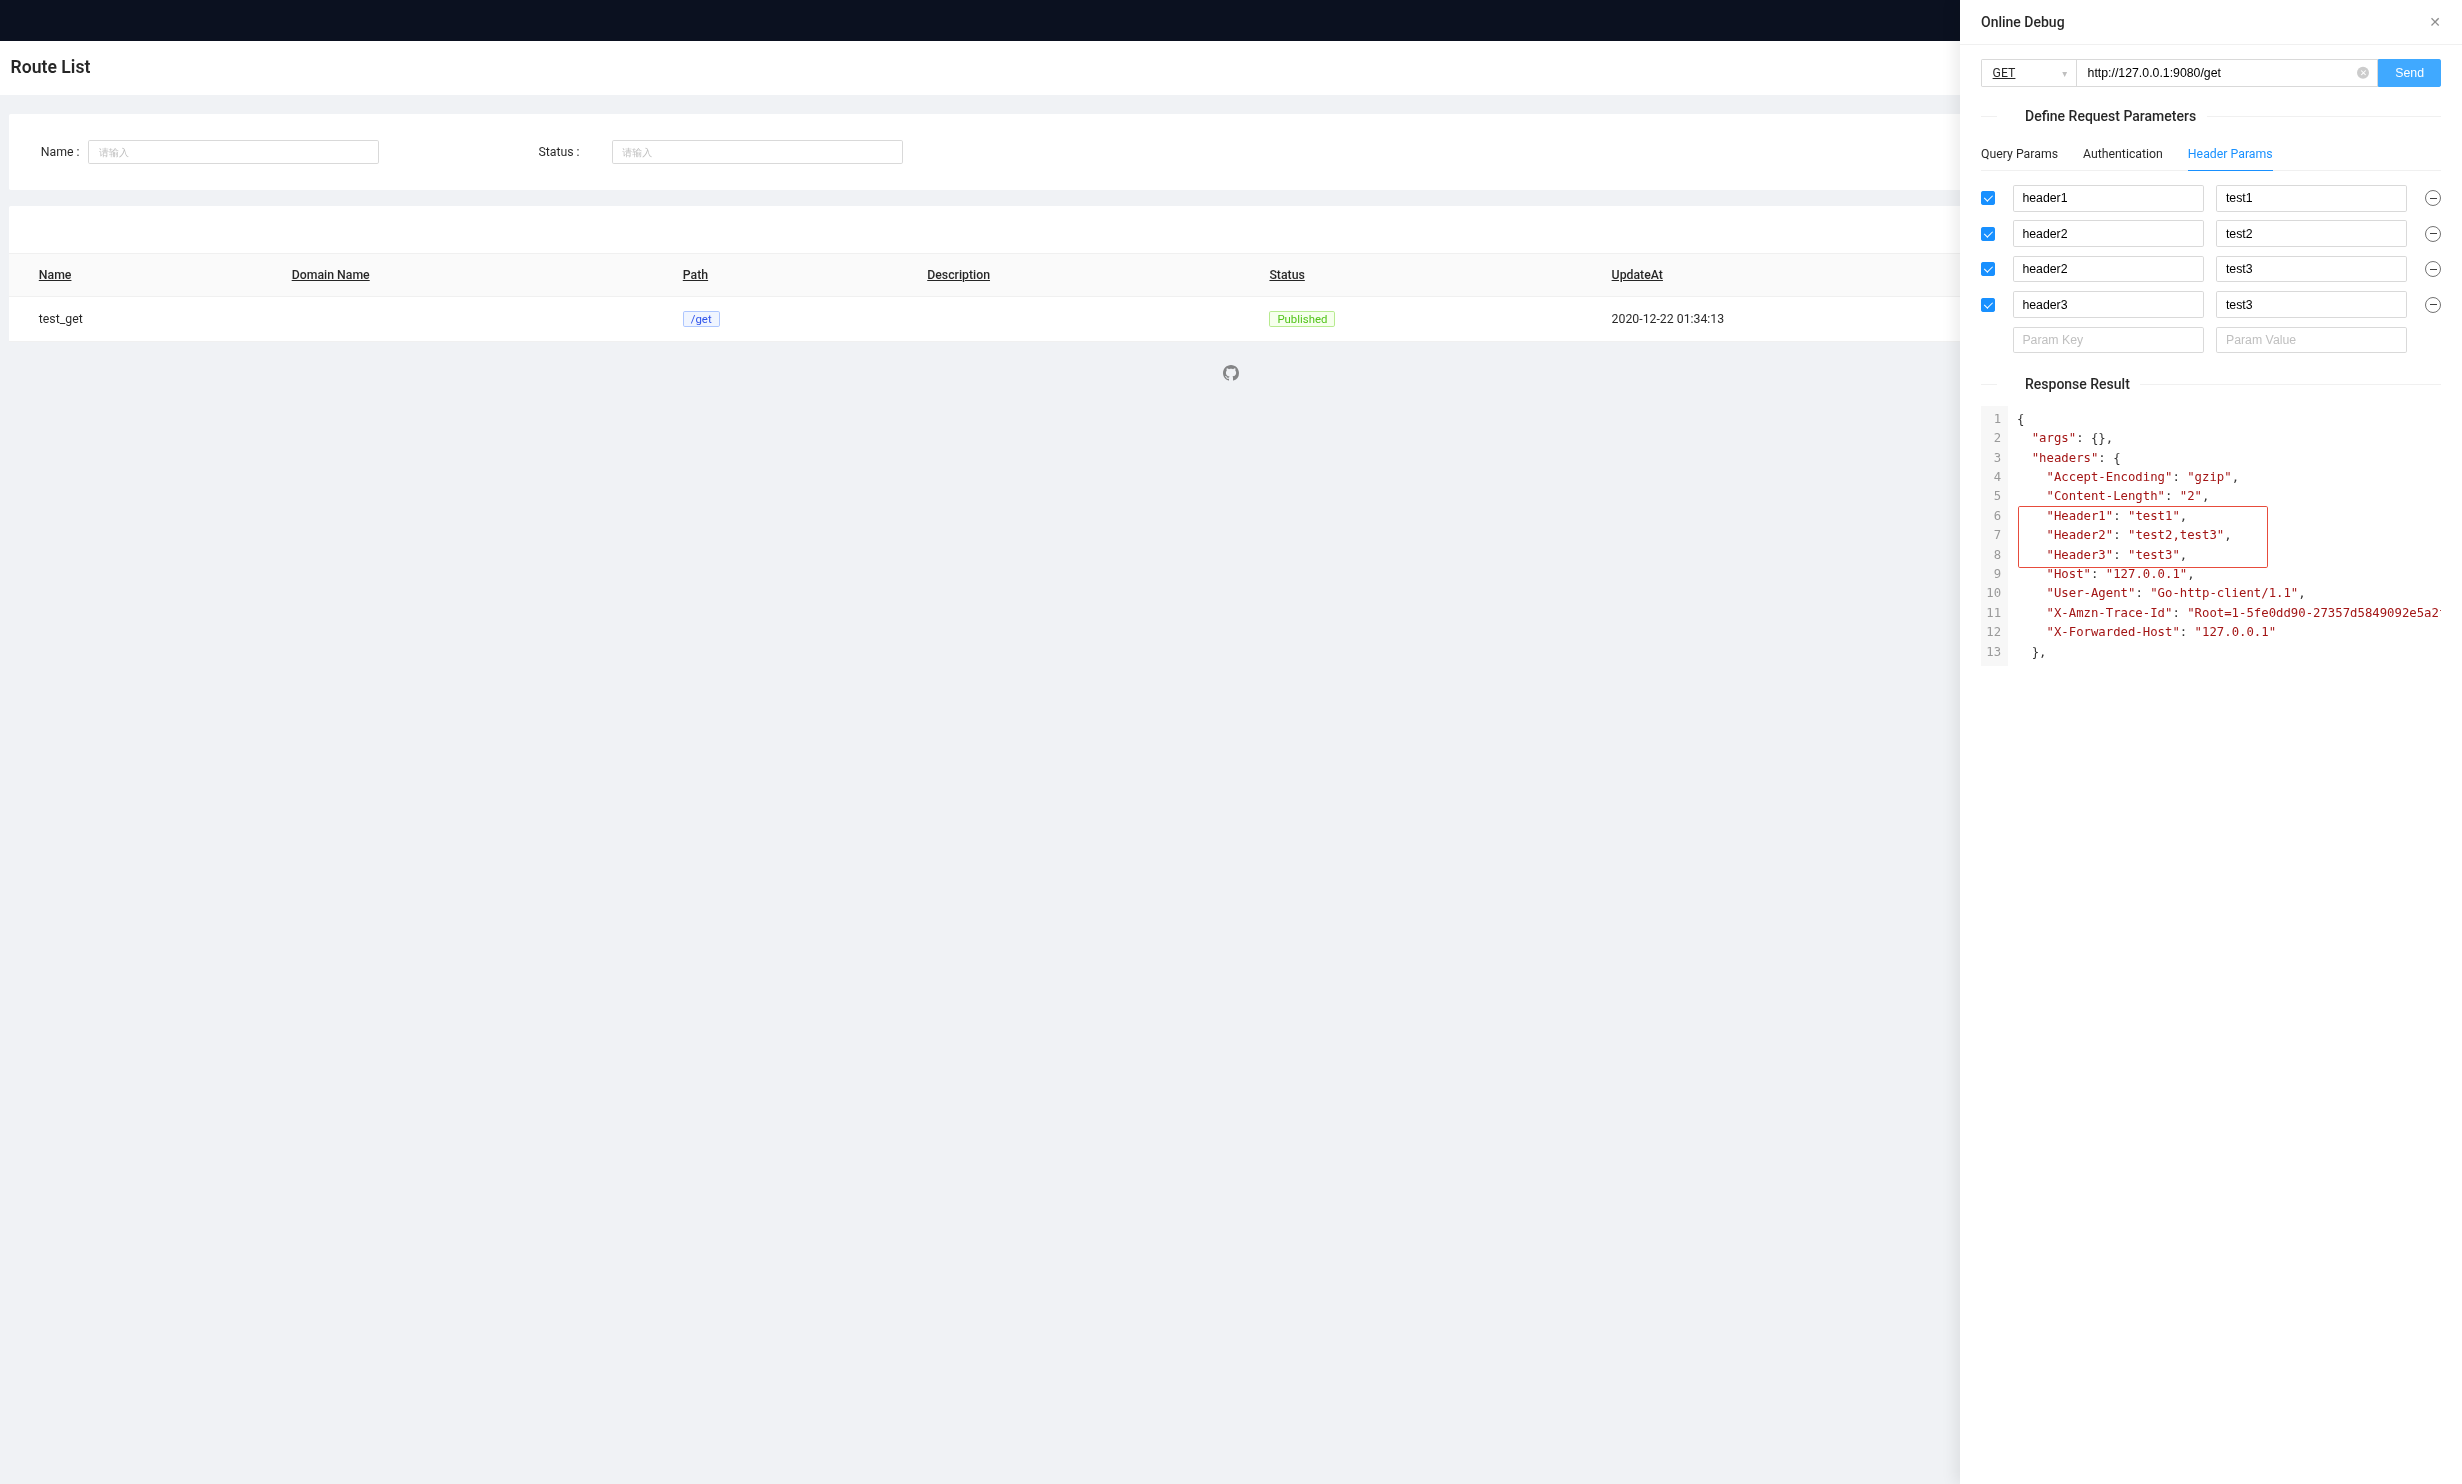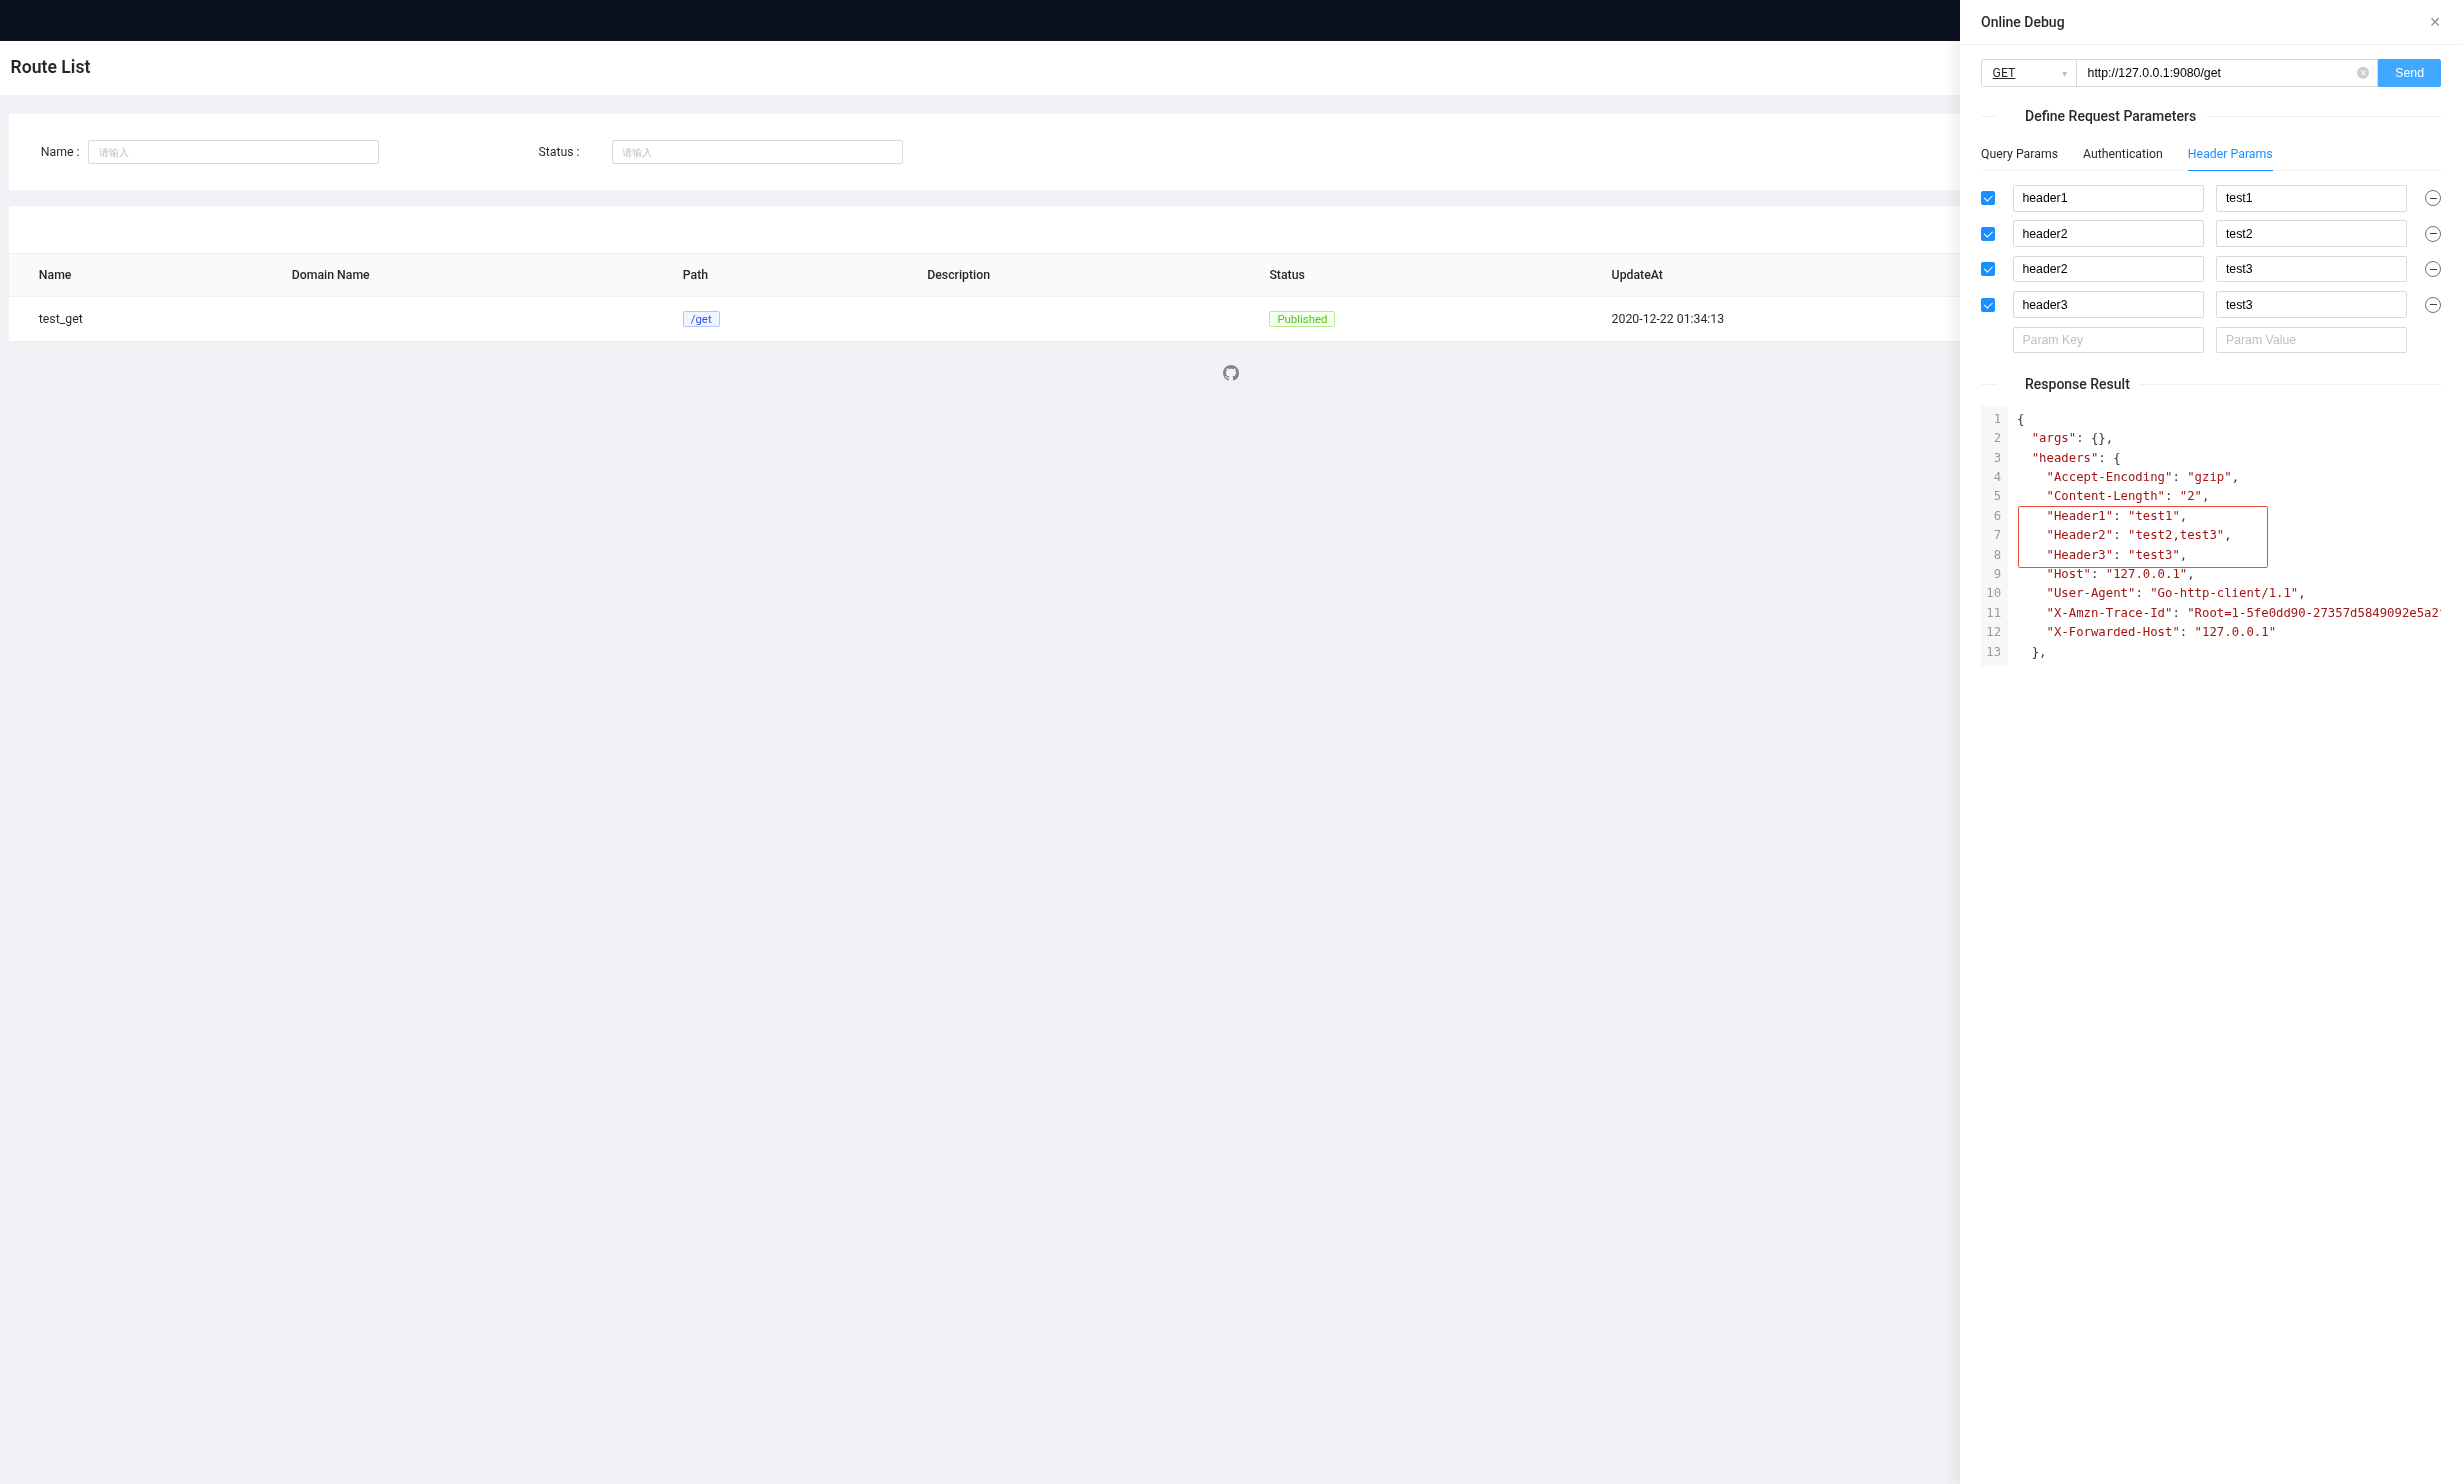--- a/index.html
+++ b/index.html
@@ -8,21 +8,21 @@
   .page-title { font-size: 17.6px; font-weight: 600; padding: 16px 10.6px 17.6px 10.6px; background: #fff; }
   .content-wrap { padding: 19.4px 8.8px 10.6px 8.8px; }
   .filter-panel { background: #fff; border-radius: 1.8px; padding: 26.4px 32px; display: flex; gap: 53px; }
   .filter-item { display: inline-flex; align-items: center; gap: 8.8px; }
   .filter-item label { color: rgba(0,0,0,0.85); }
   .text-input { border: 0.9px solid #d9d9d9; border-radius: 1.8px; padding: 5.3px 9.7px; font-size: 10px; min-width: 291px; color: rgba(0,0,0,0.85); }
   .text-input::placeholder { color: #bfbfbf; }
   .table-panel { margin-top: 16px; background: #fff; border-radius: 1.8px; }
   .table-spacer { height: 48px; border-bottom: 0.9px solid #f0f0f0; }
   table { width: 100%; border-collapse: collapse; }
-  thead th { text-align: left; font-weight: 500; padding: 14px 14px; background: #fafafa; border-bottom: 0.9px solid #f0f0f0; color: rgba(0,0,0,0.85); }
+  thead th { text-align: left; font-weight: 500; padding: 14px 14px; background: #fafafa; border-bottom: 0.9px solid #f0f0f0; color: rgba(0,0,0,0.85); text-decoration: underline; }
   tbody td { padding: 14px 14px; border-bottom: 0.9px solid #f0f0f0; }
   .tag-path { display: inline-block; padding: 0px 7px; border: 0.9px solid #adc6ff; background: #f0f5ff; color: #2f54eb; border-radius: 1.8px; font-size: 11.4px; }
   .tag-published { display: inline-block; padding: 0px 7px; border: 0.9px solid #b7eb8f; background: #f6ffed; color: #52c41a; border-radius: 1.8px; font-size: 11.4px; }
   .footer { text-align: center; padding: 23px 0 8.8px 0; color: rgba(0,0,0,0.45); }
   .footer .gh-icon { margin-bottom: 5.3px; display:inline-block; }
   .footer .copyright { font-size: 12.3px; }
   .footer svg { fill: rgba(0,0,0,0.45); }
   
   .drawer { position: fixed; top: 0; right: 0; width: 502px; height: 100%; background: #fff; box-shadow: -5.3px 0 14px rgba(0,0,0,0.08); display: flex; flex-direction: column; overflow-y:auto;}
   .drawer-header { padding: 14px 21px; border-bottom: 0.9px solid #f0f0f0; display: flex; align-items: center; justify-content: space-between; }

